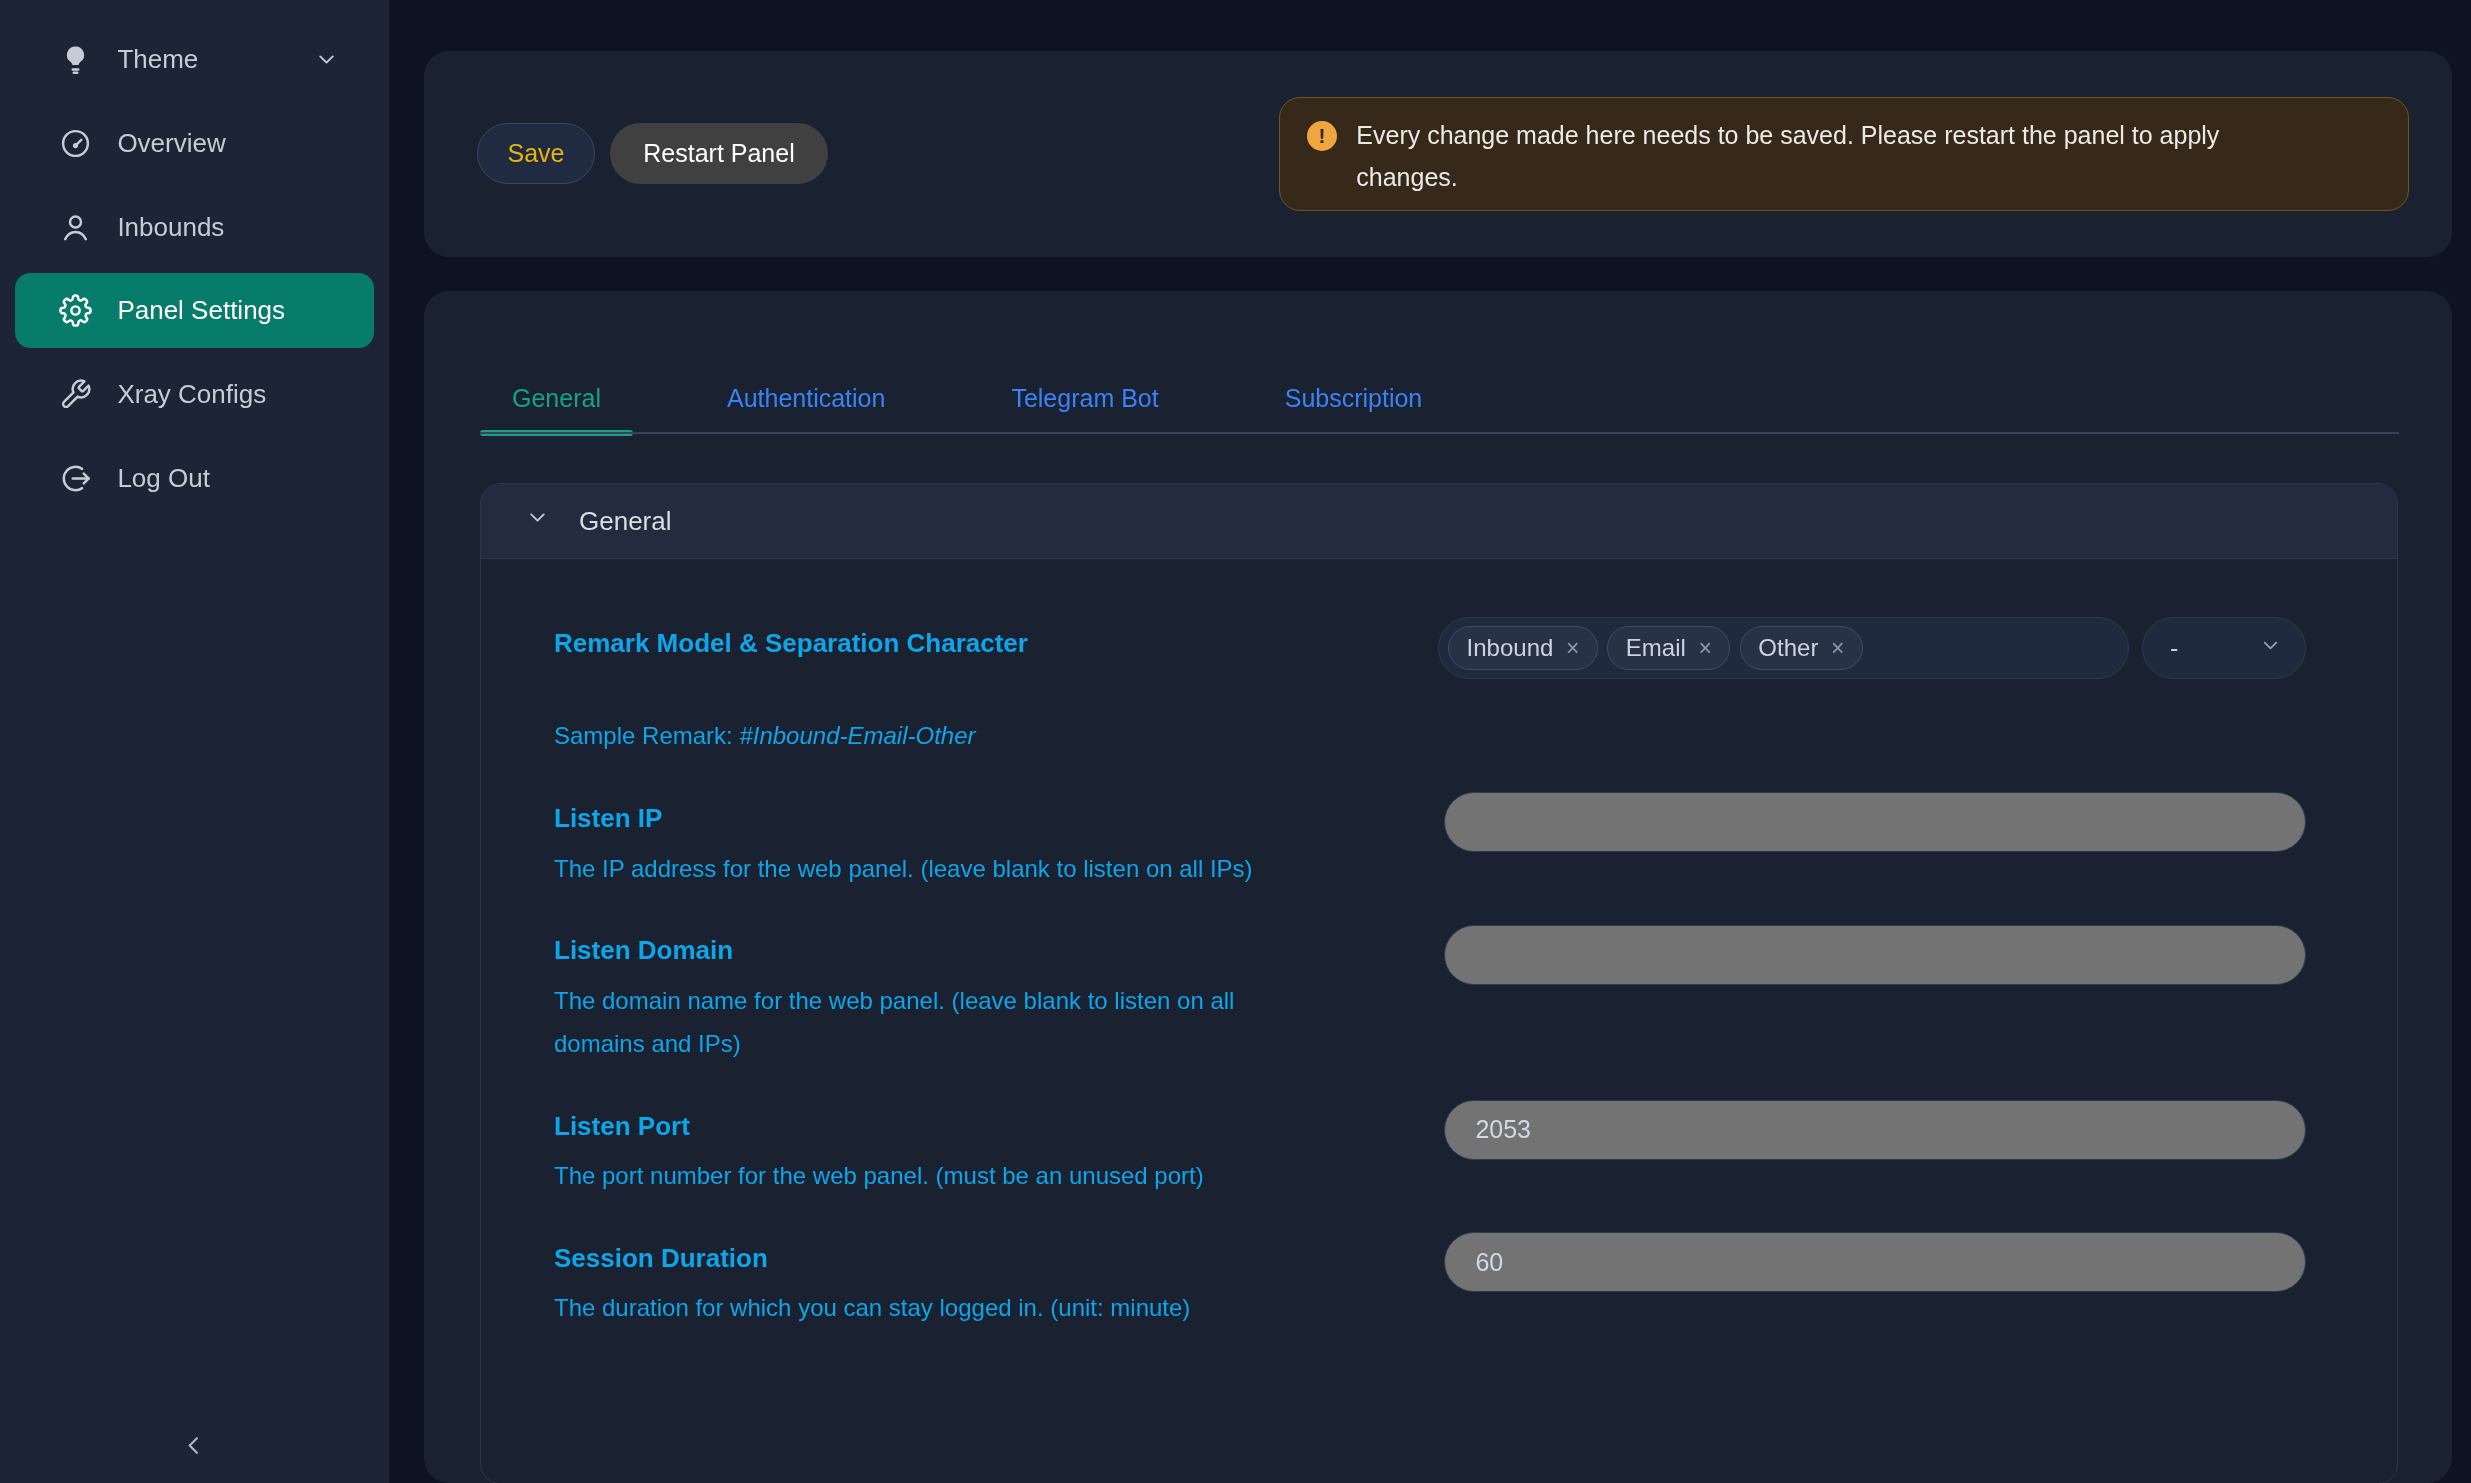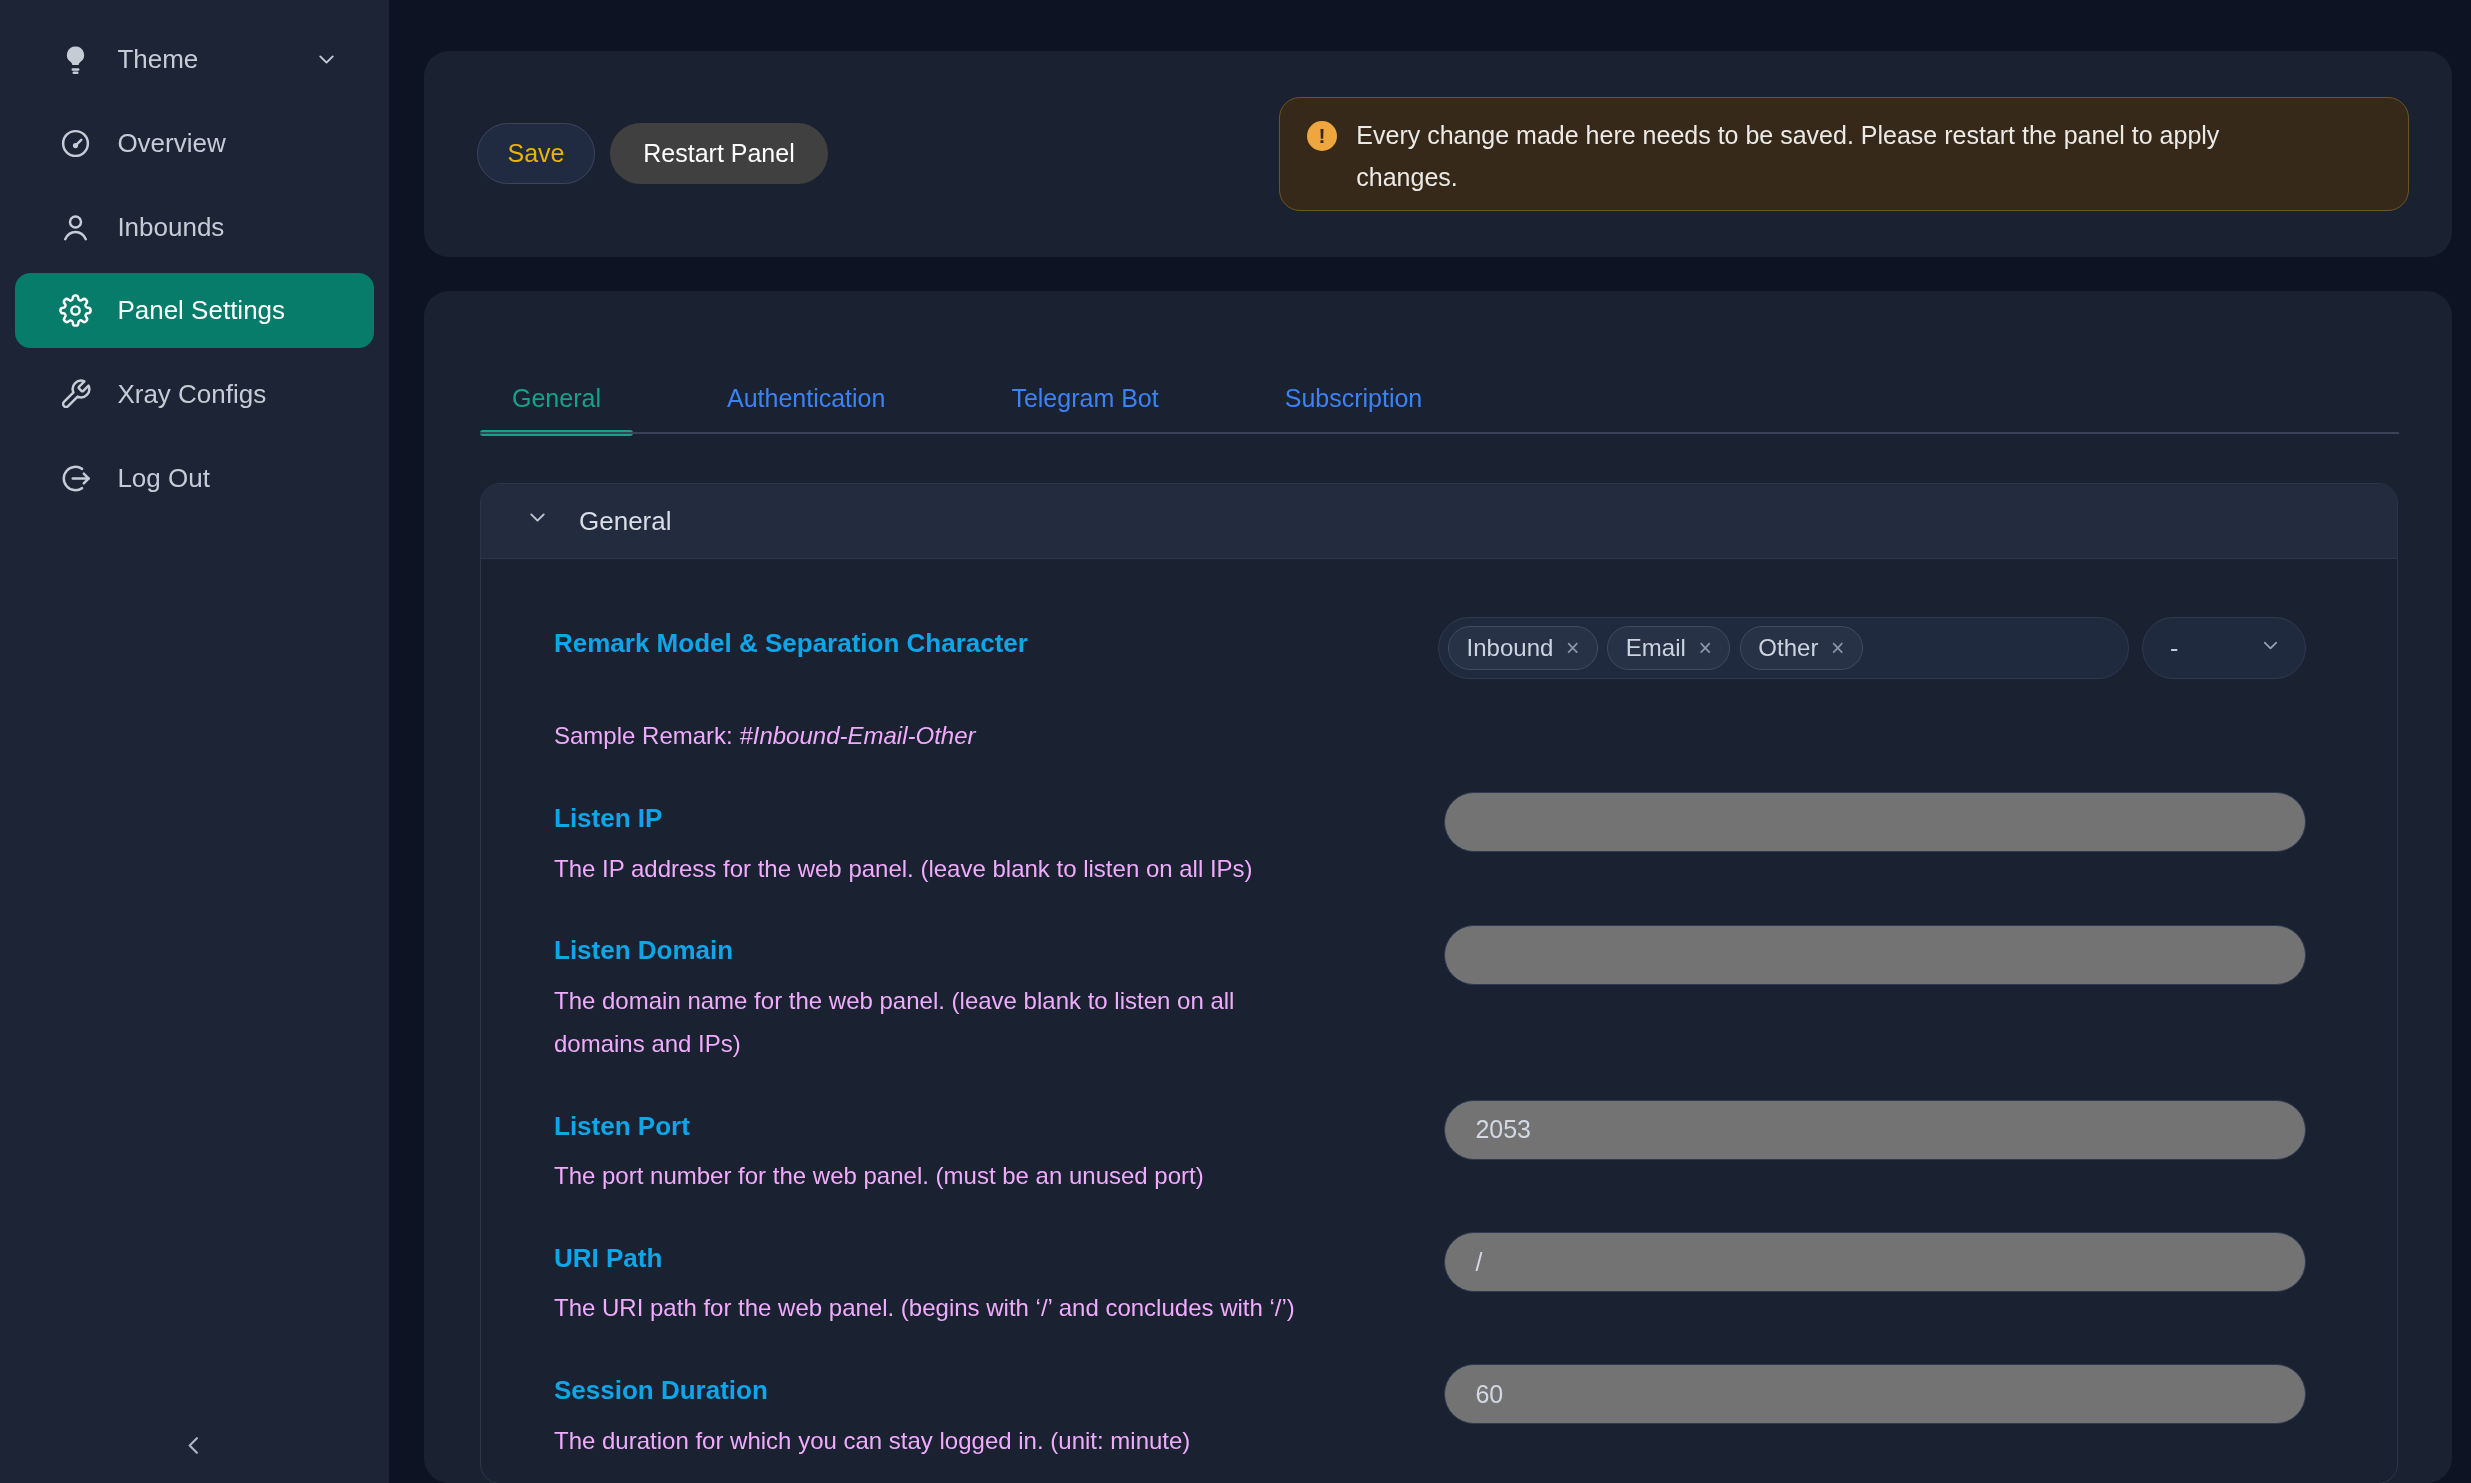--- a/index.html
+++ b/index.html
@@ -48,21 +48,21 @@
            border:1.9px solid #2b364b; border-radius:20px; }
   .panel-header { height:75px; background:#232c3e; border-bottom:1.9px solid #2b364b;
                   border-radius:18.3px 18.3px 0 0; display:flex; align-items:center;
                   padding-left:44px; color:#d9dee6; font-size:26px; cursor:pointer; }
   .panel-header .ph-lbl { margin-left:29px; }
   .panel-body { padding:58px 91px 0 73px; }
 
   .frow { display:flex; justify-content:space-between; align-items:flex-start; margin-bottom:35px; }
   .fleft { width:898px; }
   .flabel { padding-top:9.7px; font-size:26px; font-weight:700; color:#0ea5e9; line-height:33px; }
-  .fhelp { margin-top:11.6px; font-size:24px; color:#f0abfc; line-height:43px; white-space:pre-line; }
+  .fhelp { margin-top:11.6px; font-size:24px; color:#0ea5e9; line-height:43px; white-space:pre-line; }
   .fright { width:869px; display:flex; gap:13.5px; }
   .input { width:100%; height:60px; border-radius:30px; background:#737373; border:1.9px solid #2e3a52;
            color:#d3d9e3; font-size:25px; display:flex; align-items:center; padding:0 30px; }
   .tags-box { width:691px; height:62px; border-radius:31px; background:#202a3e; border:1.9px solid #2d3950;
               display:flex; align-items:center; gap:9.7px; padding:0 9.7px; }
   .tag { height:44px; border:1.9px solid #3e4b68; background:#273247; border-radius:22px;
          display:flex; align-items:center; padding:0 17.4px; font-size:24px; color:#ccd3df; white-space:nowrap; }
   .tag-x { margin-left:12.6px; color:#8d97a9; font-size:23px; cursor:pointer; line-height:1; }
   .sep-select { width:164px; height:62px; border-radius:31px; background:#202a3e; border:1.9px solid #2d3950;
                 display:flex; align-items:center; justify-content:space-between;
@@ -239,29 +239,20 @@
         <div class="frow">
           <div class="fleft">
             <div class="flabel">Listen Port</div>
             <div class="fhelp">The port number for the web panel. (must be an unused port)</div>
           </div>
           <div class="fright">
             <div class="input">2053</div>
           </div>
         </div>
 
-        <div class="frow">
-          <div class="fleft">
-            <div class="flabel">URI Path</div>
-            <div class="fhelp">The URI path for the web panel. (begins with ‘/’ and concludes with ‘/’)</div>
-          </div>
-          <div class="fright">
-            <div class="input">/</div>
-          </div>
-        </div>
 
         <div class="frow">
           <div class="fleft">
             <div class="flabel">Session Duration</div>
             <div class="fhelp">The duration for which you can stay logged in. (unit: minute)</div>
           </div>
           <div class="fright">
             <div class="input">60</div>
           </div>
         </div>

